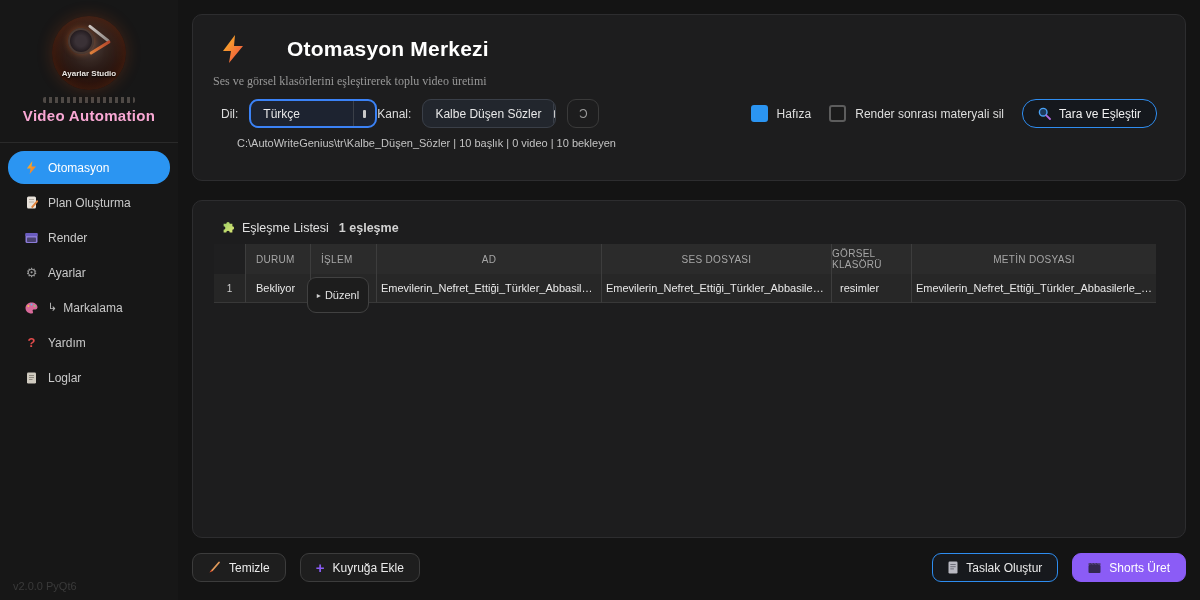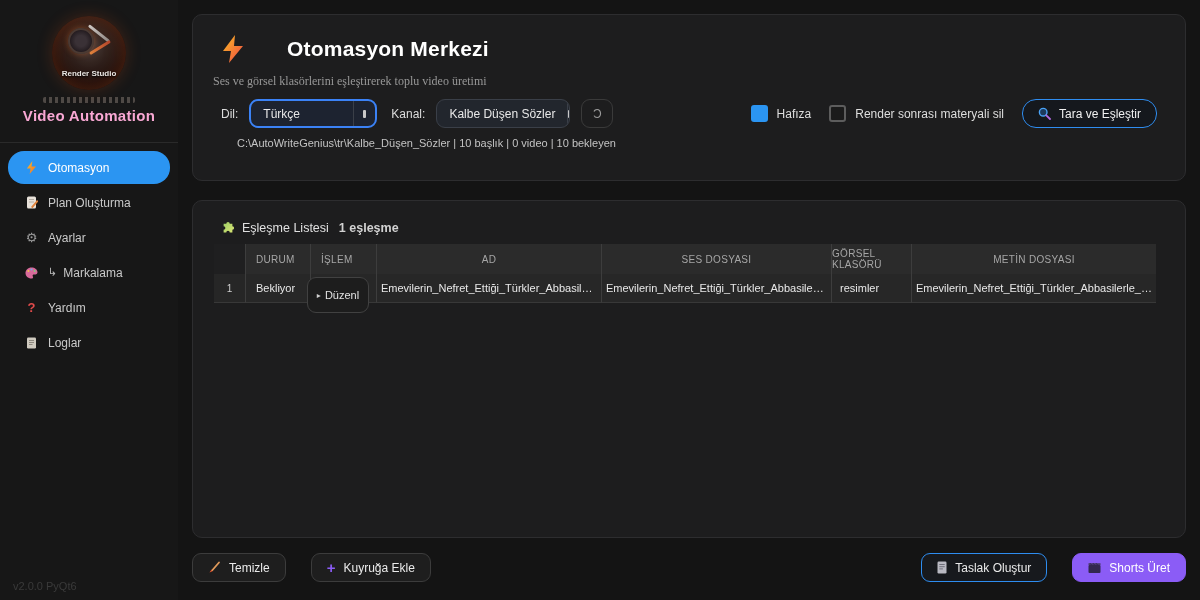--- a/index.html
+++ b/index.html
@@ -120,42 +120,42 @@
   .hrow .c-ad, .hrow .c-ses, .hrow .c-gorsel, .hrow .c-metin { justify-content:center; padding:0; }
   .cell-text { overflow:hidden; text-overflow:ellipsis; white-space:nowrap; }
   .edit-btn {
     position:relative; z-index:2; margin-top:14px; margin-left:-4px; height:36px; width:62px;
     background:#1d1d1d; border:1px solid #414141; border-radius:9px; color:#e2e2e2;
     font-size:11px; display:flex; align-items:center; justify-content:center; gap:4px; cursor:pointer;
   }
   .edit-glyph { font-size:8px; color:#cfcfcf; }
 
   
-  .bottom-bar { display:flex; align-items:center; margin-top:15px; gap:25px; }
+  .bottom-bar { display:flex; align-items:center; margin-top:15px; gap:14px; }
   .bbtn {
     height:29px; padding:0 15px; border-radius:9px; font-size:12px; color:#eaeaea;
     display:flex; align-items:center; gap:8px; cursor:pointer; white-space:nowrap;
     background:#1e1e1e; border:1px solid #3c3c3c;
   }
   .bbtn .plus { color:#8b5cf6; font-weight:bold; font-size:15px; line-height:1; }
   .bbtn-draft { background:#17191d; border:1px solid #2e8df0; }
   .bbtn-shorts { background:#8b5cf6; border:1px solid #8b5cf6; font-weight:normal; color:#ffffff; }
   svg { display:block; }
 </style>
 </head>
 <body>
 
 <div class="app">
 
   <aside class="sidebar">
     <div class="logo">
       <span class="reel"></span>
       <span class="scissor"></span>
       <span class="scissor2"></span>
-      <div class="logo-text">Render Studio</div>
+      <div class="logo-text">Ayarlar Studio</div>
     </div>
     <div class="logo-tagline"></div>
     <div class="brand">Video Automation</div>
     <hr class="side-divider">
 
     <nav class="menu">
       <div class="menu-item active">
         <span class="mi-icon">
           <svg width="11" height="13" viewBox="0 0 12 14">
               <defs>
@@ -172,20 +172,30 @@
       <div class="menu-item">
         <span class="mi-icon">
           <svg width="12" height="13" viewBox="0 0 12 13">
               <rect x="1" y="0.5" width="9" height="12" rx="1.5" fill="#e8e2da"></rect>
               <rect x="3" y="3" width="5" height="1" fill="#b6aea4"></rect>
               <rect x="3" y="5.5" width="5" height="1" fill="#b6aea4"></rect>
               <path d="M5 11 L11 4 l1.4 1.4 L6.5 12.3 Z" fill="#e0833c"></path>
             </svg>
         </span>
         <span>Plan Oluşturma</span>
+      </div>
+      <div class="menu-item">
+        <span class="mi-icon">
+          <svg width="13" height="12" viewBox="0 0 13 12">
+              <rect x="0.5" y="1" width="12" height="10" rx="1.5" fill="#8b7bd8"></rect>
+              <rect x="0.5" y="1" width="12" height="3" fill="#6a5cc0"></rect>
+              <rect x="2" y="5.5" width="9" height="4.5" rx="0.8" fill="#4a4270"></rect>
+            </svg>
+        </span>
+        <span>Render</span>
       </div>
       <div class="menu-item">
         <span class="mi-icon gear-icon">⚙</span>
         <span>Ayarlar</span>
       </div>
       <div class="menu-item">
         <span class="mi-icon">
           <svg width="13" height="12" viewBox="0 0 13 12">
               <path d="M6.5 0.5 C2.9 0.5 0.5 3 0.5 6 c0 3 2.4 5.5 6 5.5 c1 0 1.6-0.6 1.6-1.3 c0-0.6-0.5-0.9-0.5-1.5 c0-0.7 0.6-1.2 1.4-1.2 h1.4 c1.3 0 2.1-1 2.1-2.2 C12.5 2.6 9.9 0.5 6.5 0.5 Z" fill="#d86a9a"></path>
               <circle cx="3.4" cy="4" r="1" fill="#f3c04a"></circle>
@@ -235,21 +245,21 @@
       <div class="tp-sub">Ses ve görsel klasörlerini eşleştirerek toplu video üretimi</div>
 
       <div class="controls">
         <span class="ctl-label">Dil:</span>
         <div class="select focused sel-lang">
           <span class="val">Türkçe</span>
           <span class="arrow-zone">
               <span class="arrow-bar"></span>
             </span>
         </div>
-        <span class="ctl-label" style="margin-left:14px;">Kanal:</span>
+        <span class="ctl-label" style="">Kanal:</span>
         <div class="select sel-channel">
           <span class="val">Kalbe Düşen Sözler</span>
           <span class="arrow-zone">
               <span class="arrow-bar"></span>
             </span>
         </div>
         <button class="refresh-btn">
           <span>Ɔ</span>
         </button>
         <span class="spacer"></span>

